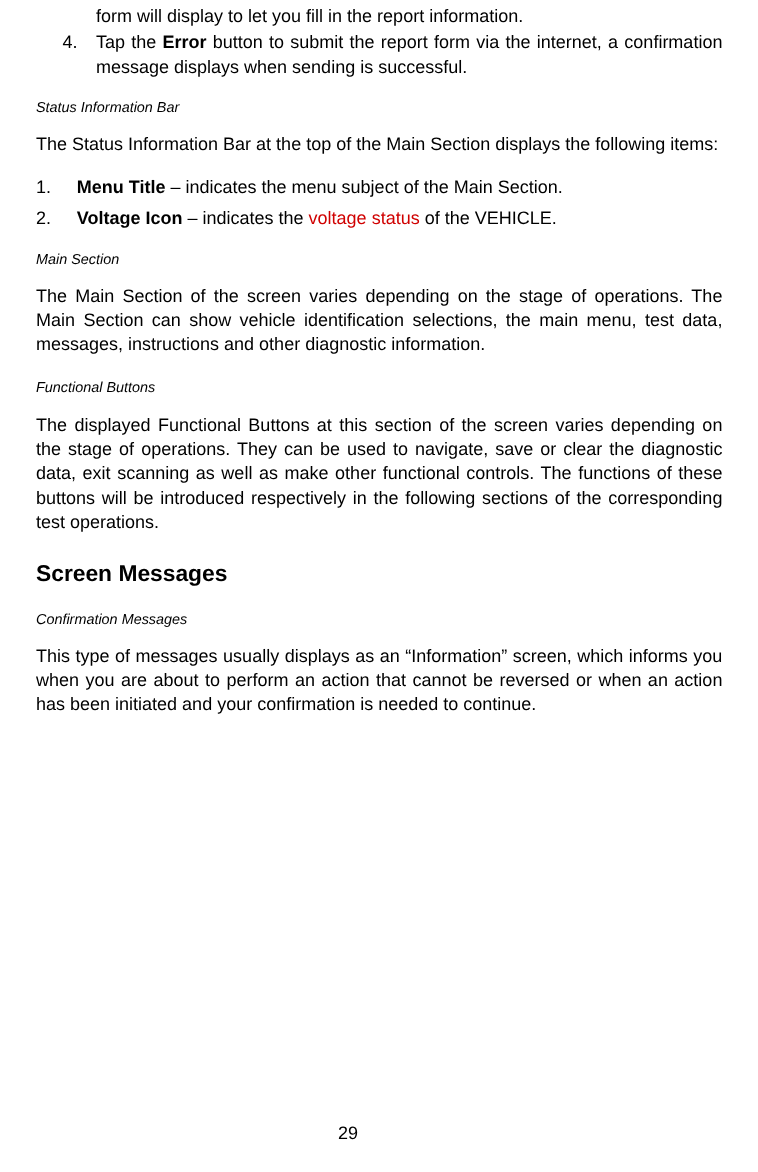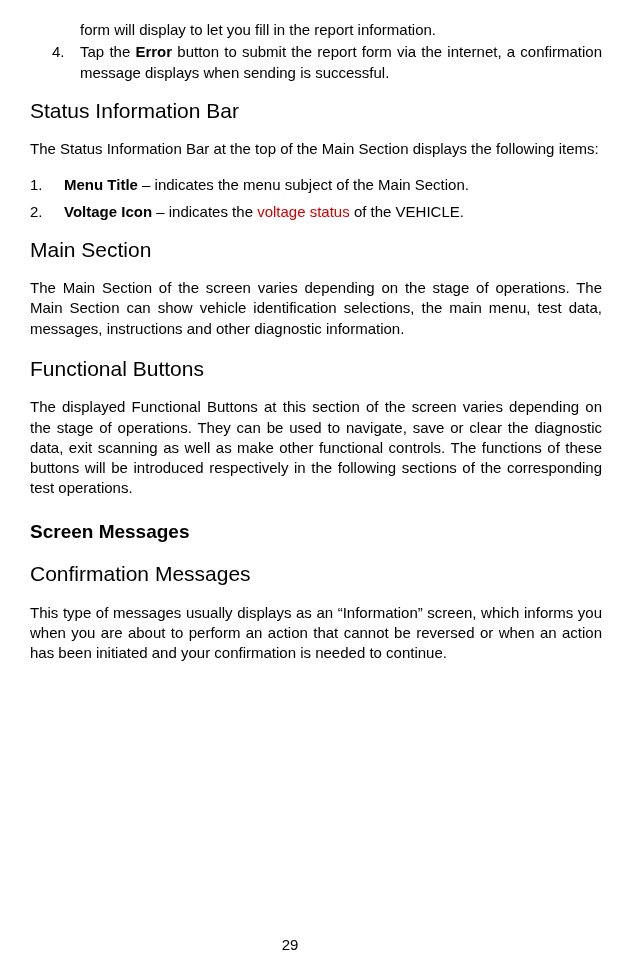--- a/index.html
+++ b/index.html
@@ -11,21 +11,21 @@
       font-family: Arial, Helvetica, sans-serif;
       width: 632px;
       height: 977px;
       background: #fff;
       padding: 0 30px 0 30px;
       color: #000;
       font-size: 15px;
       line-height: 1.35;
     }
     .content {
-      padding-top: 20px;
+      padding-top: 4px;
     }
     .para {
       text-align: justify;
       margin-bottom: 16px;
     }
     .list-item {
       display: flex;
       margin-bottom: 14px;
       text-align: justify;
     }
@@ -40,21 +40,22 @@
     }
     .list-num-left {
       width: 34px;
       flex-shrink: 0;
       padding-left: 0;
     }
     .list-body {
       flex: 1;
     }
     .heading-italic {
-      font-size: 21px;
+      font-style: italic;
+      font-size: 12px;
       margin-top: 12px;
       margin-bottom: 14px;
     }
     .heading-bold {
       font-weight: bold;
       font-size: 19px;
       margin-top: 20px;
       margin-bottom: 16px;
     }
     .bold {

